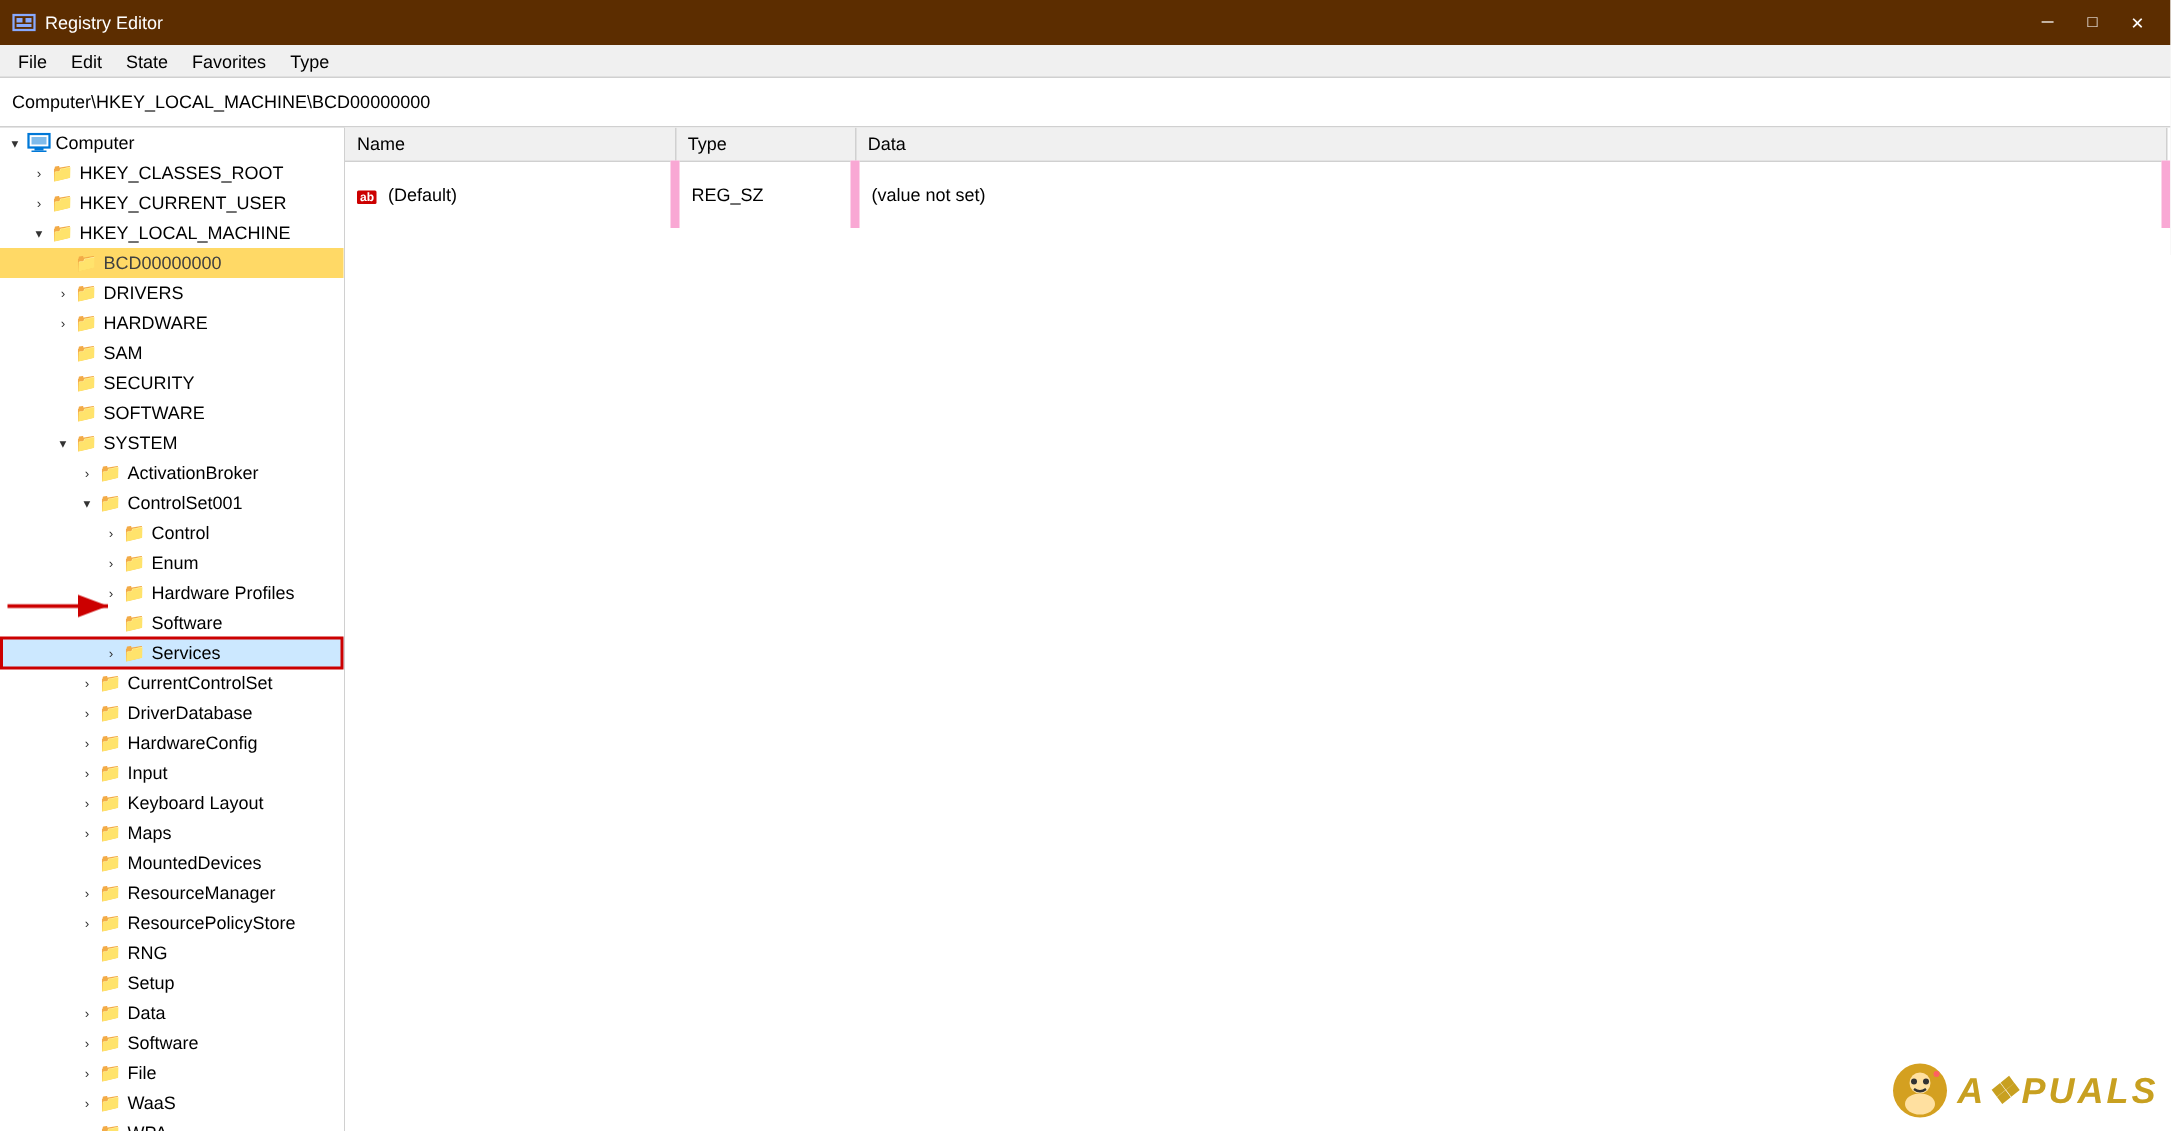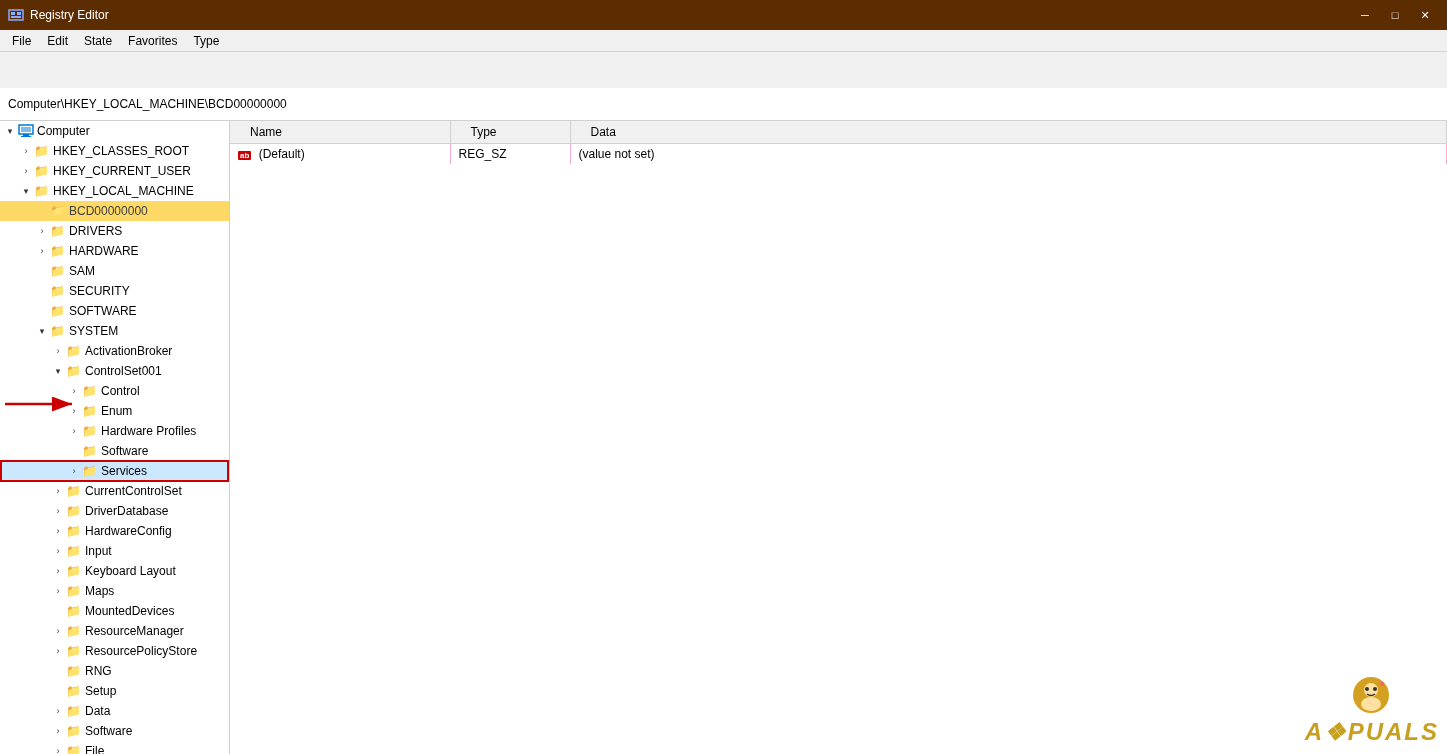--- a/index.html
+++ b/index.html
@@ -79,21 +79,20 @@
     
     .address-bar {
       background: white;
       height: 28px;
       display: flex;
       align-items: center;
       padding: 16px 8px;
       flex-shrink: 0;
       border-bottom: 1px solid #d0d0d0;
       font-size: 12px;
-      margin-top: 36px;
     }
 
     
     .main-content {
       display: flex;
       flex: 1;
       overflow: hidden;
     }
 
     
@@ -181,29 +180,29 @@
 
     .registry-table {
       width: 100%;
       border-collapse: collapse;
       font-size: 12px;
     }
     .registry-table th {
       background: #f0f0f0;
       border-bottom: 1px solid #d0d0d0;
       border-right: 1px solid #d0d0d0;
-      padding: 3px 20px;
+      padding: 3px 8px;
       text-align: left;
       font-weight: normal;
       height: 22px;
       white-space: nowrap;
     }
     .registry-table td {
-      padding: 3px 8px;
-      border-right: 1px solid #f9a8d4;
+      padding: 15px 8px;
+      border-right: 6px solid #f9a8d4;
       height: 20px;
     }
     .col-name { width: 220px; }
     .col-type { width: 120px; }
     .col-data { flex: 1; }
 
     .reg-ab-icon {
       display: inline-block;
       background: #cc0000;
       color: white;
@@ -218,21 +217,20 @@
     .watermark {
       position: fixed;
       bottom: 8px;
       right: 8px;
       font-size: 22px;
       font-weight: bold;
       color: #c8a020;
       font-style: italic;
       letter-spacing: 1px;
       pointer-events: none;
-      flex-direction: column;
     }
 
     
     .tree-panel::-webkit-scrollbar { width: 12px; }
     .tree-panel::-webkit-scrollbar-track { background: #f0f0f0; }
     .tree-panel::-webkit-scrollbar-thumb { background: #c0c0c0; border: 2px solid #f0f0f0; border-radius: 2px; }
   </style>
 </head>
 <body>
 

